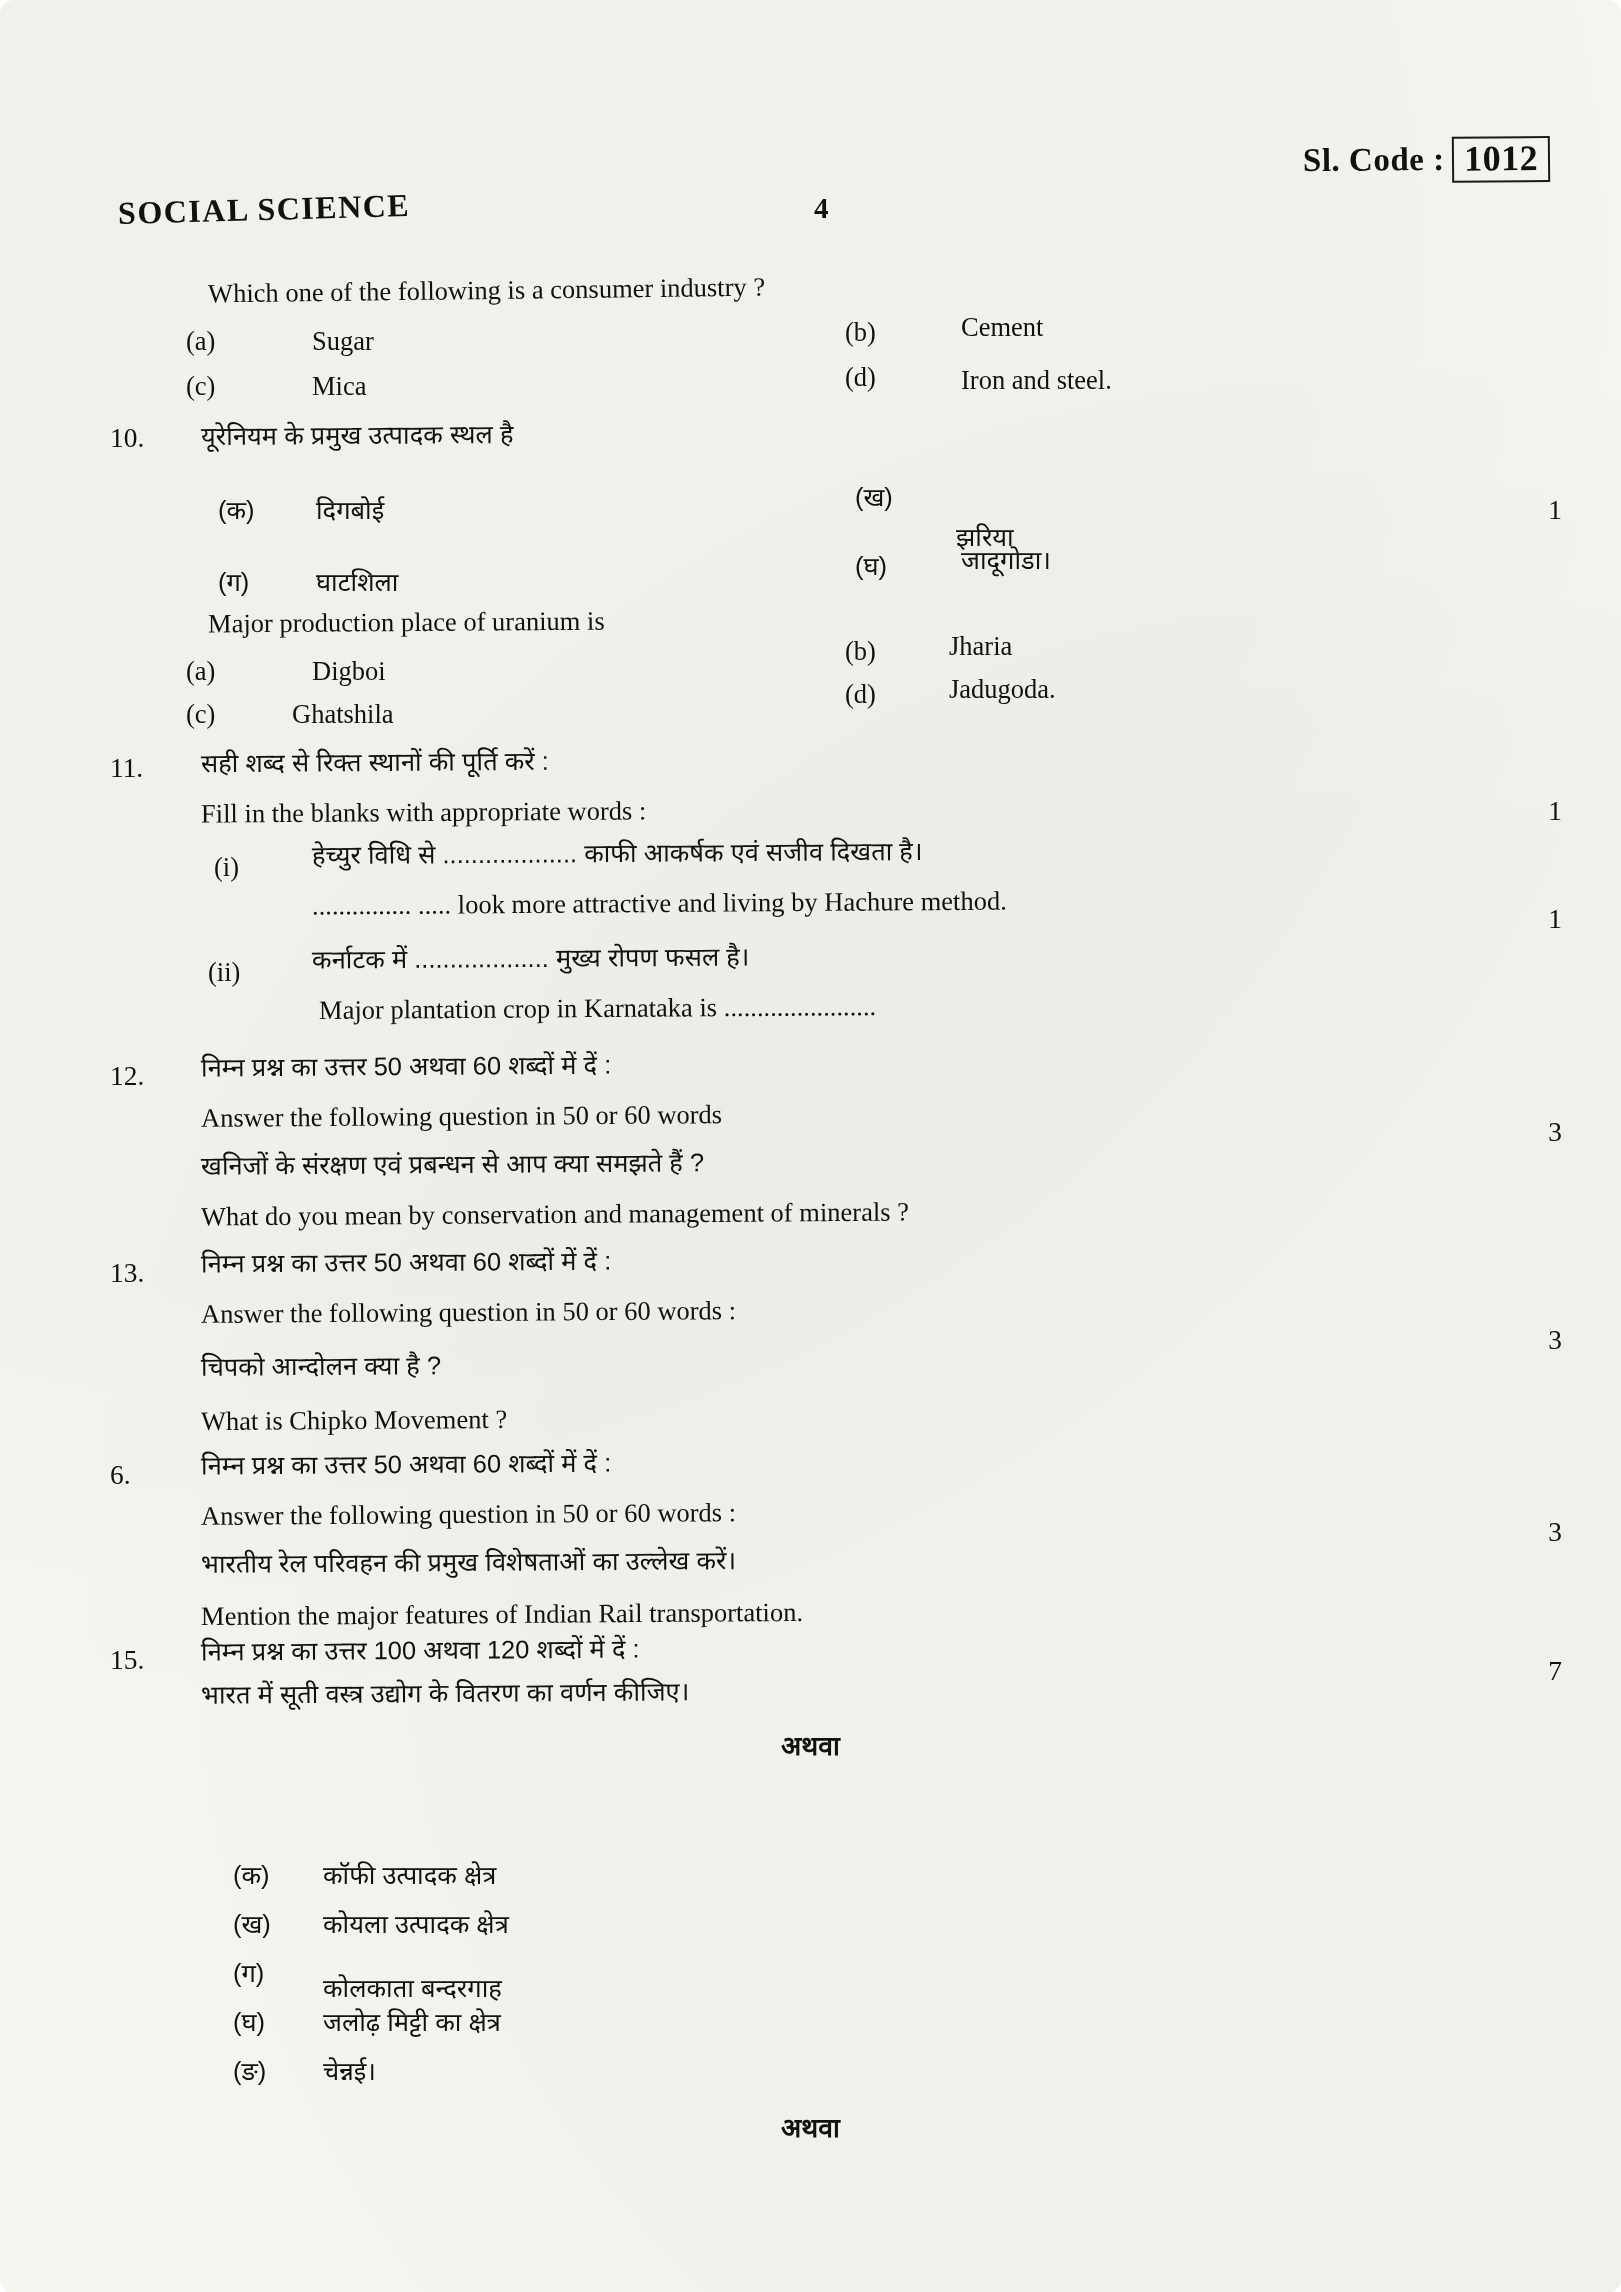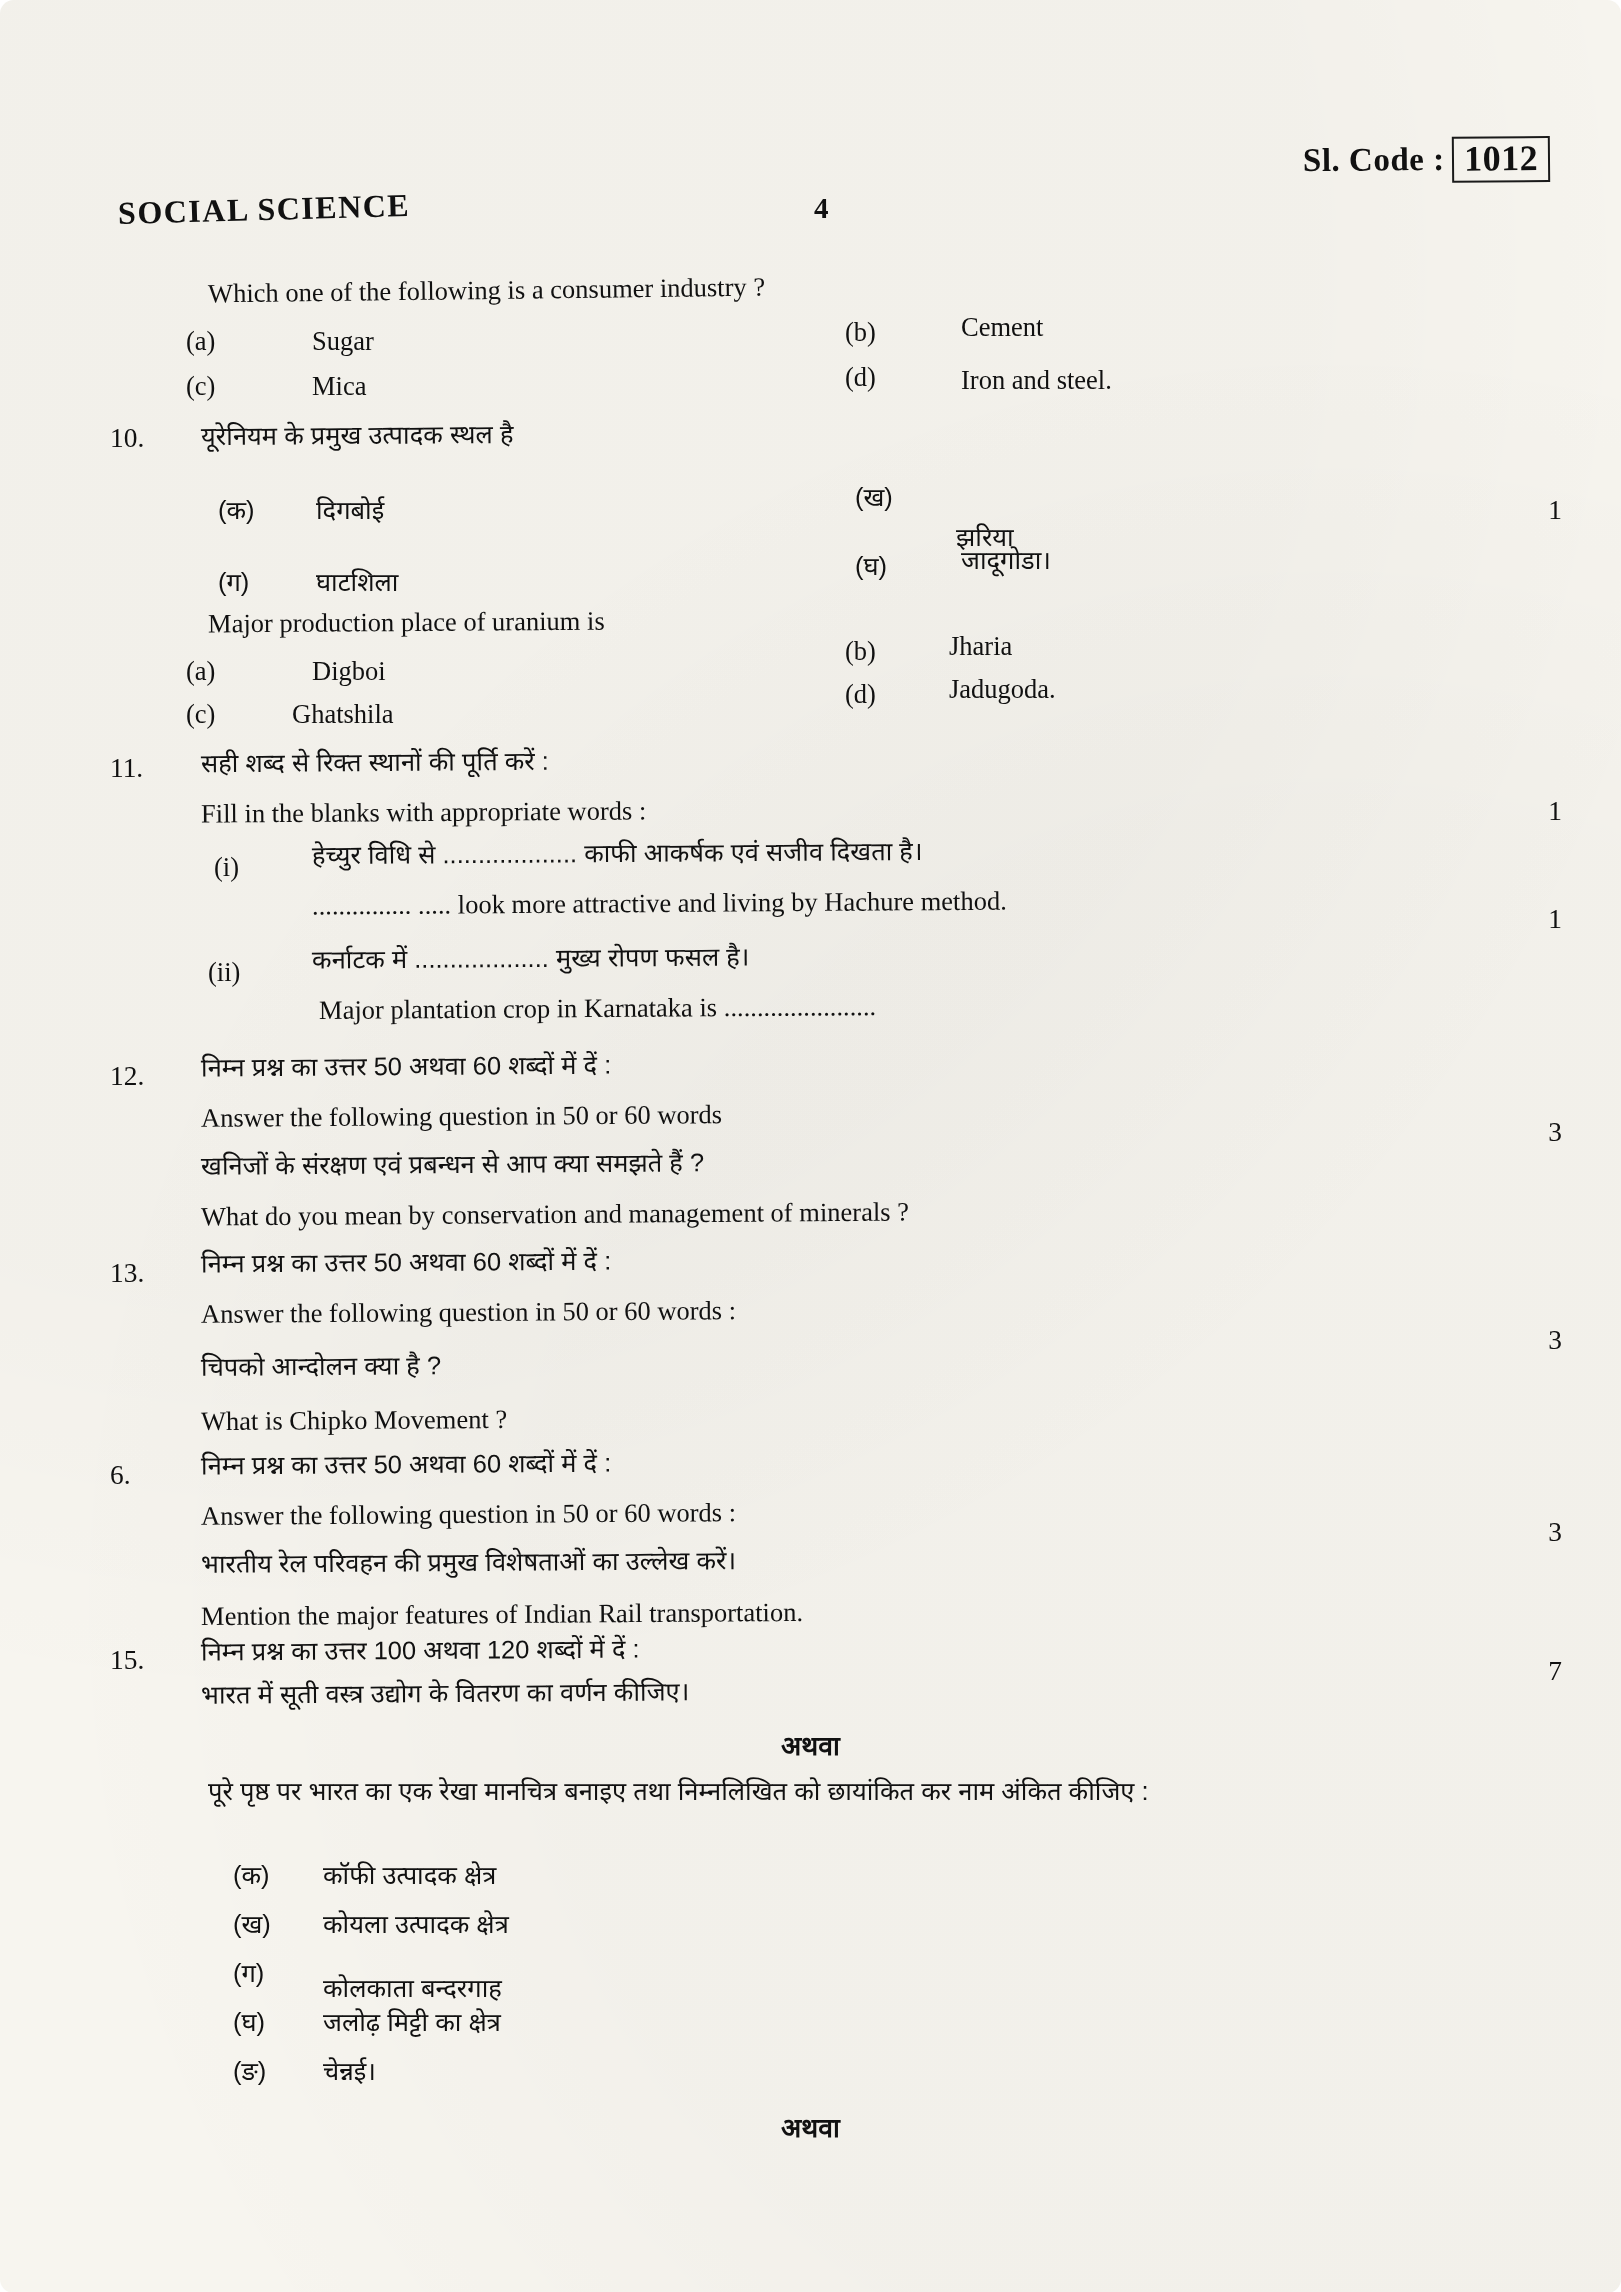--- a/index.html
+++ b/index.html
@@ -199,21 +199,20 @@
     <div class="blk eng tilt2" style="left:201px; top:1598px;">Mention the major features of Indian Rail transportation.</div>
     <div class="marks" style="top:1517px;">3</div>
 
     <div class="qno" style="left:110px; top:1645px;">15.</div>
     <div class="blk hin tilt2" style="left:201px; top:1635px;">निम्न प्रश्न का उत्तर 100 अथवा 120 शब्दों में दें :</div>
     <div class="blk hin tilt2" style="left:201px; top:1678px;">भारत में सूती वस्त्र उद्योग के वितरण का वर्णन कीजिए।</div>
     <div class="marks" style="top:1656px;">7</div>
 
     <div class="center" style="top:1727px;">अथवा</div>
 
-    <div class="para" style="left:208px; top:1772px;">पूरे पृष्ठ पर भारत का एक रेखा मानचित्र बनाइए तथा निम्नलिखित को छायांकित कर नाम अंकित कीजिए :</div>
 
     <div class="blk hin" style="left:233px; top:1860px;">(क)</div>
     <div class="blk hin" style="left:323px; top:1860px;">कॉफी उत्पादक क्षेत्र</div>
     <div class="blk hin" style="left:233px; top:1909px;">(ख)</div>
     <div class="blk hin" style="left:323px; top:1909px;">कोयला उत्पादक क्षेत्र</div>
     <div class="blk hin" style="left:233px; top:1958px;">(ग)</div>
     <div class="blk hin" style="left:323px; top:1958px;margin-top:15px;">कोलकाता बन्दरगाह</div>
     <div class="blk hin" style="left:233px; top:2007px;">(घ)</div>
     <div class="blk hin" style="left:323px; top:2007px;">जलोढ़ मिट्टी का क्षेत्र</div>
     <div class="blk hin" style="left:233px; top:2056px;">(ङ)</div>

